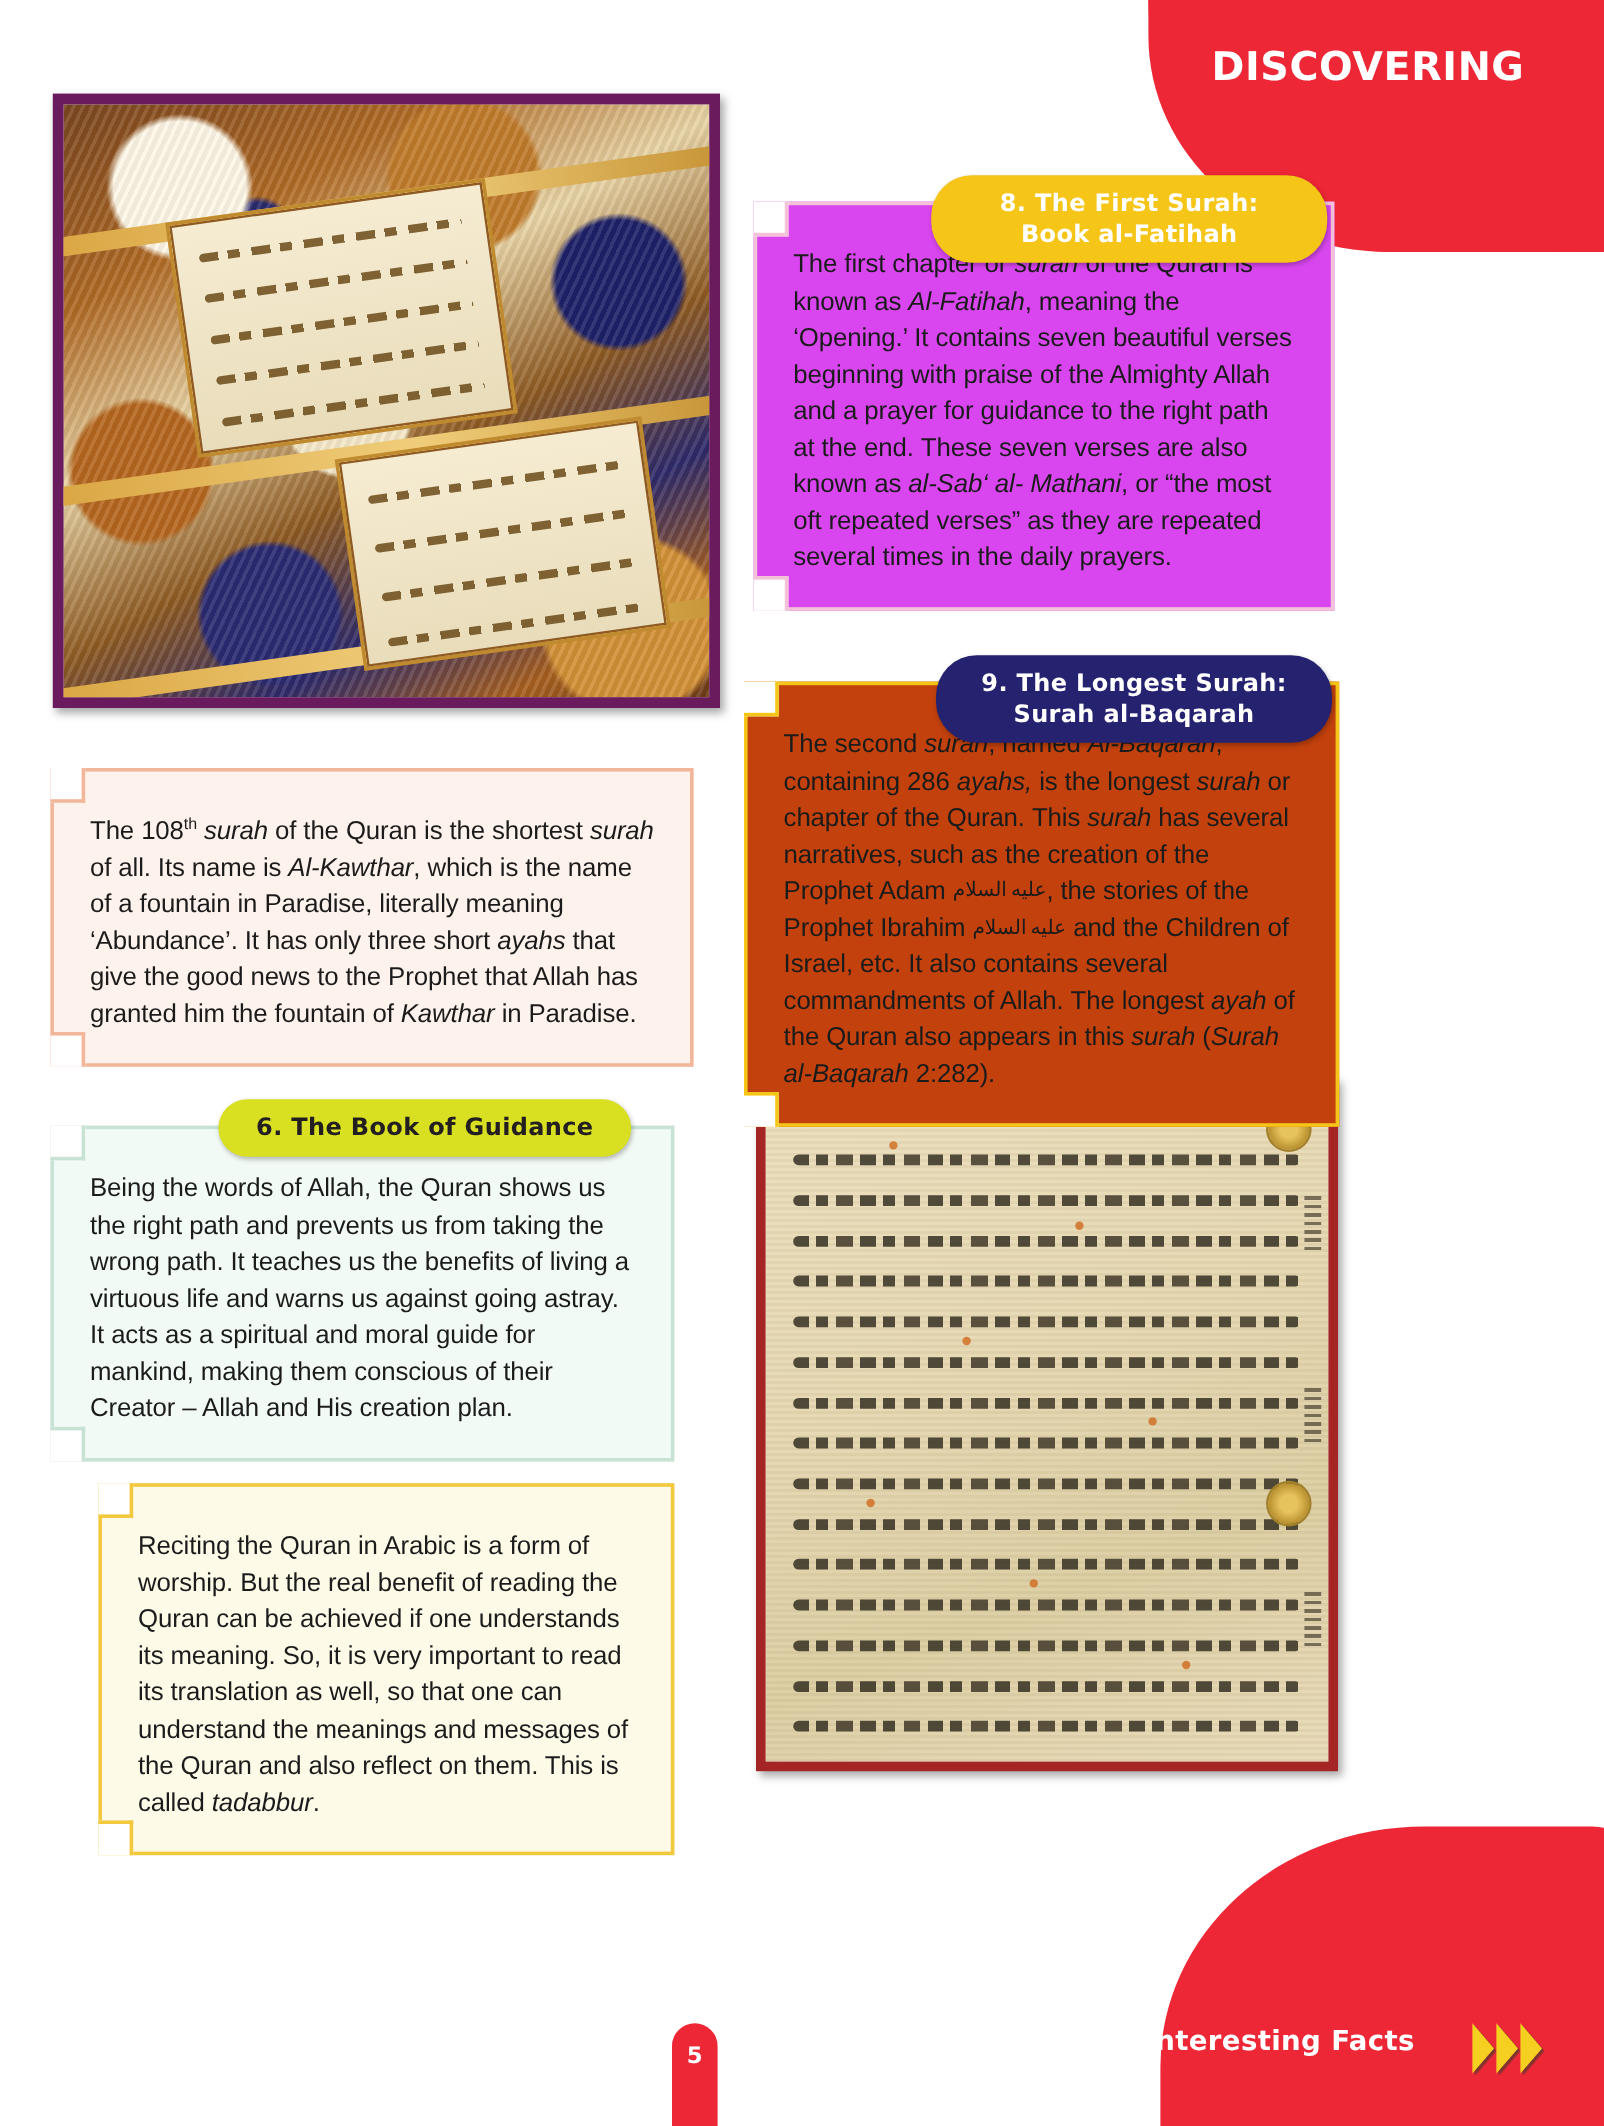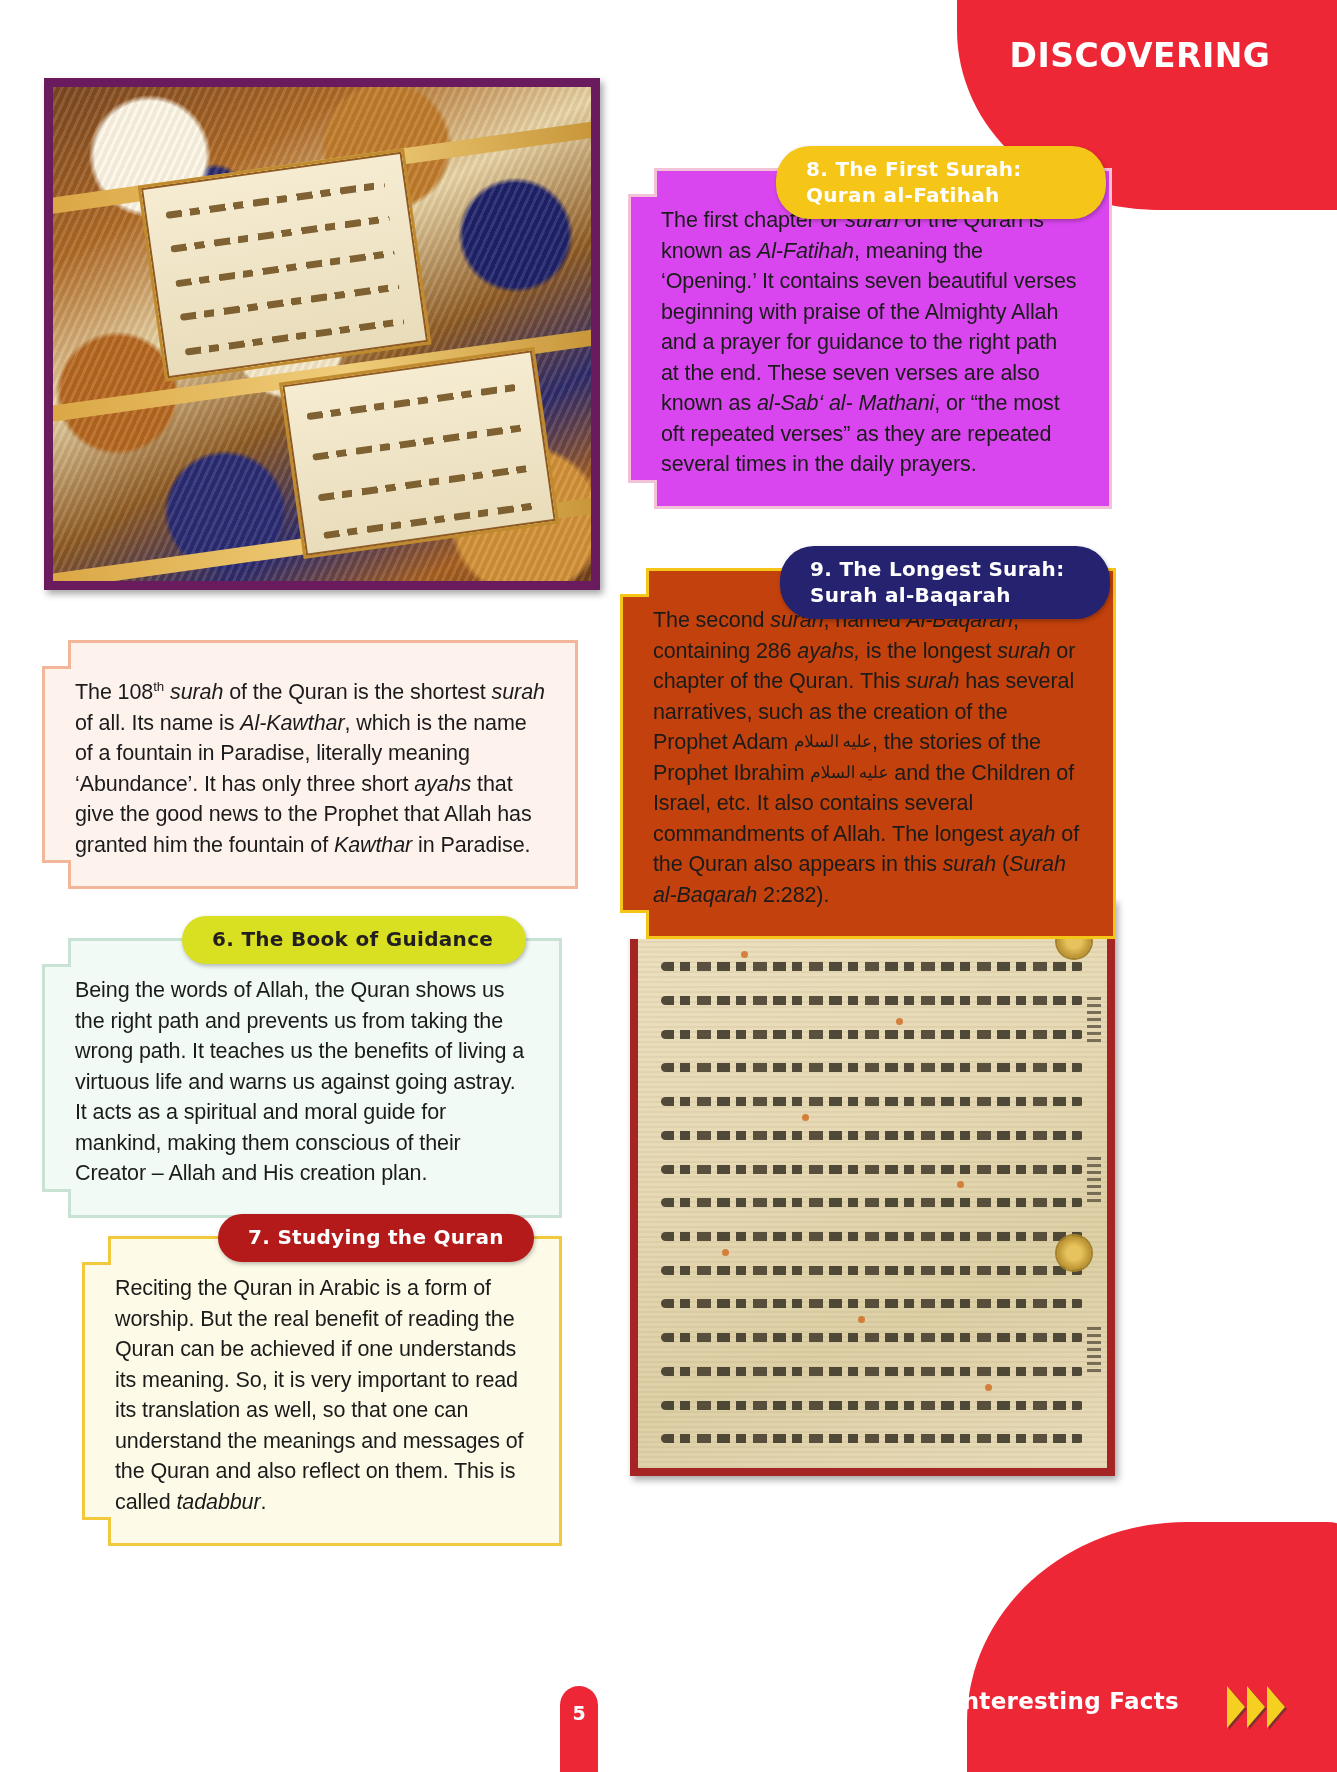--- a/index.html
+++ b/index.html
@@ -161,21 +161,21 @@
 
   .card .pill {
     position: absolute;
     z-index: 6;
     border-radius: 34px;
     color: #ffffff;
     font-family: "DejaVu Sans", sans-serif;
     font-weight: bold;
     font-size: 20px;
     line-height: 1.28;
-    text-align: left;
+    text-align: center;
     padding: 11px 30px;
     box-shadow: 1px 2px 4px rgba(0,0,0,.28);
     letter-spacing: 0.3px;
   }
   .card .pill.dark-text { color: #231f20; }
 
   em { font-style: italic; }
   sup { font-size: 0.62em; vertical-align: super; }
 
   .honorific {
@@ -332,21 +332,21 @@
   <div class="medallion" style="top:18px"></div>
   <div class="medallion" style="top:330px"></div>
   <div class="side-mark" style="top:90px"></div>
   <div class="side-mark" style="top:250px"></div>
   <div class="side-mark" style="top:420px"></div>
 </div>
 
 <div class="card" id="card8">
   <div class="pill">
     <span>8. The First Surah:</span><br>
-    <span>Quran al-Fatihah</span>
+    <span>Book al-Fatihah</span>
   </div>
   <div class="body">
     The first chapter or <em>surah</em> of the Quran is known as <em>Al-Fatihah</em>, meaning the ‘Opening.’ It contains seven beautiful verses beginning with praise of the Almighty Allah and a prayer for guidance to the right path at the end.&nbsp;These seven verses are also known as <em>al-Sab‘ al- Mathani</em>, or “the most oft repeated verses” as they are repeated several times in the daily prayers.
   </div>
 </div>
 
 <div class="card" id="card9">
   <div class="pill">
     <span>9. The Longest Surah:</span><br>
     <span>Surah al-Baqarah</span>
@@ -365,23 +365,20 @@
 <div class="card" id="card6">
   <div class="pill dark-text">
     <span>6. The Book of Guidance</span>
   </div>
   <div class="body">
     Being the words of Allah, the Quran shows us the right path and prevents us from taking the wrong path. It teaches us the benefits of living a virtuous life and warns us against going astray. It acts as a spiritual and moral guide for mankind, making them conscious of their Creator – Allah and His creation plan.
   </div>
 </div>
 
 <div class="card" id="card7">
-  <div class="pill">
-    <span>7. Studying the Quran</span>
-  </div>
   <div class="body">
     Reciting the Quran in Arabic is a form of worship. But the real benefit of reading the Quran can be achieved if one understands its meaning. So, it is very important to read its translation as well, so that one can understand the meanings and messages of the Quran and also reflect on them. This is called <em>tadabbur</em>.
   </div>
 </div>
 
 <div class="footer-blob"></div>
 <div class="footer-label">Interesting Facts</div>
 <div class="chevrons">
   <div class="chev"></div>
   <div class="chev"></div>

